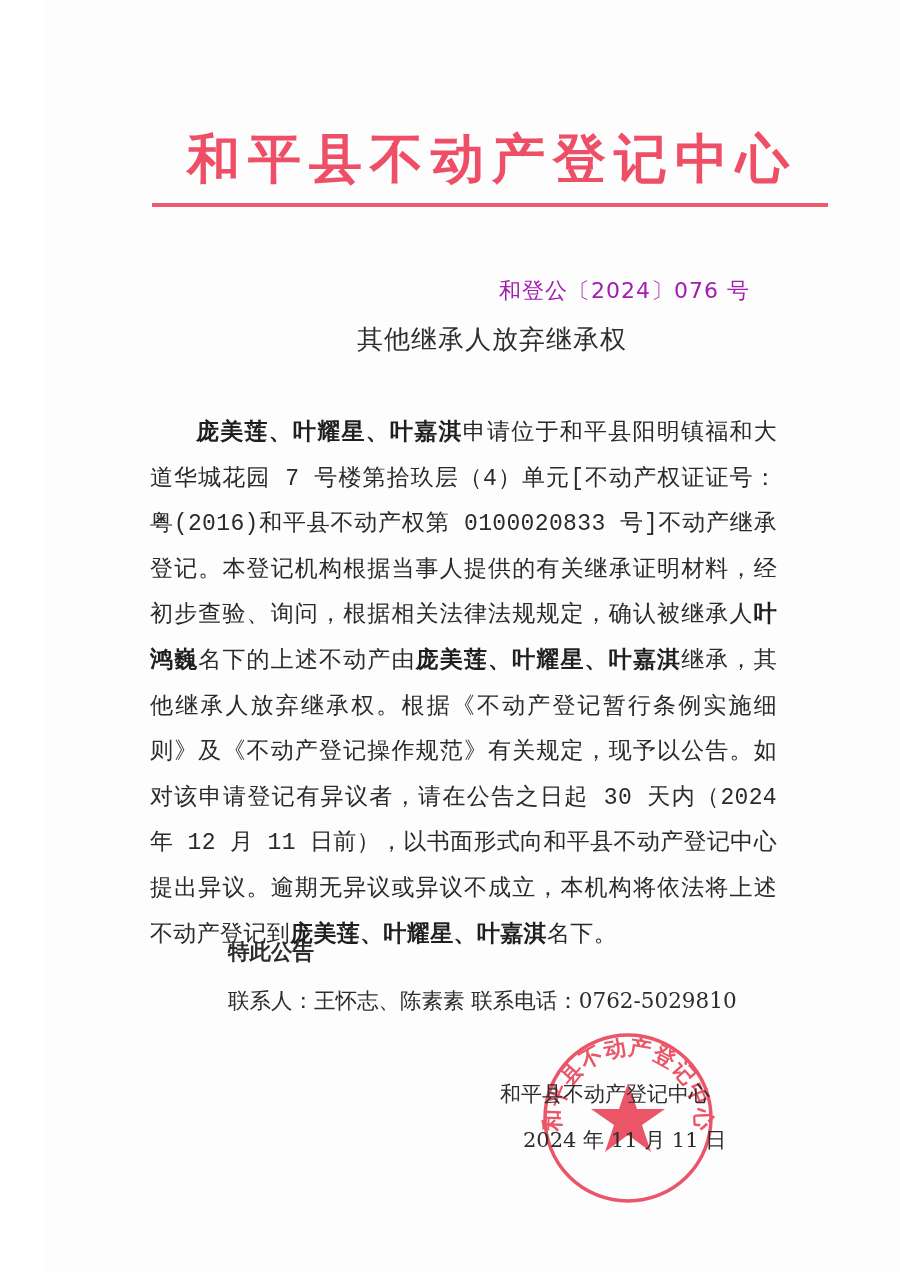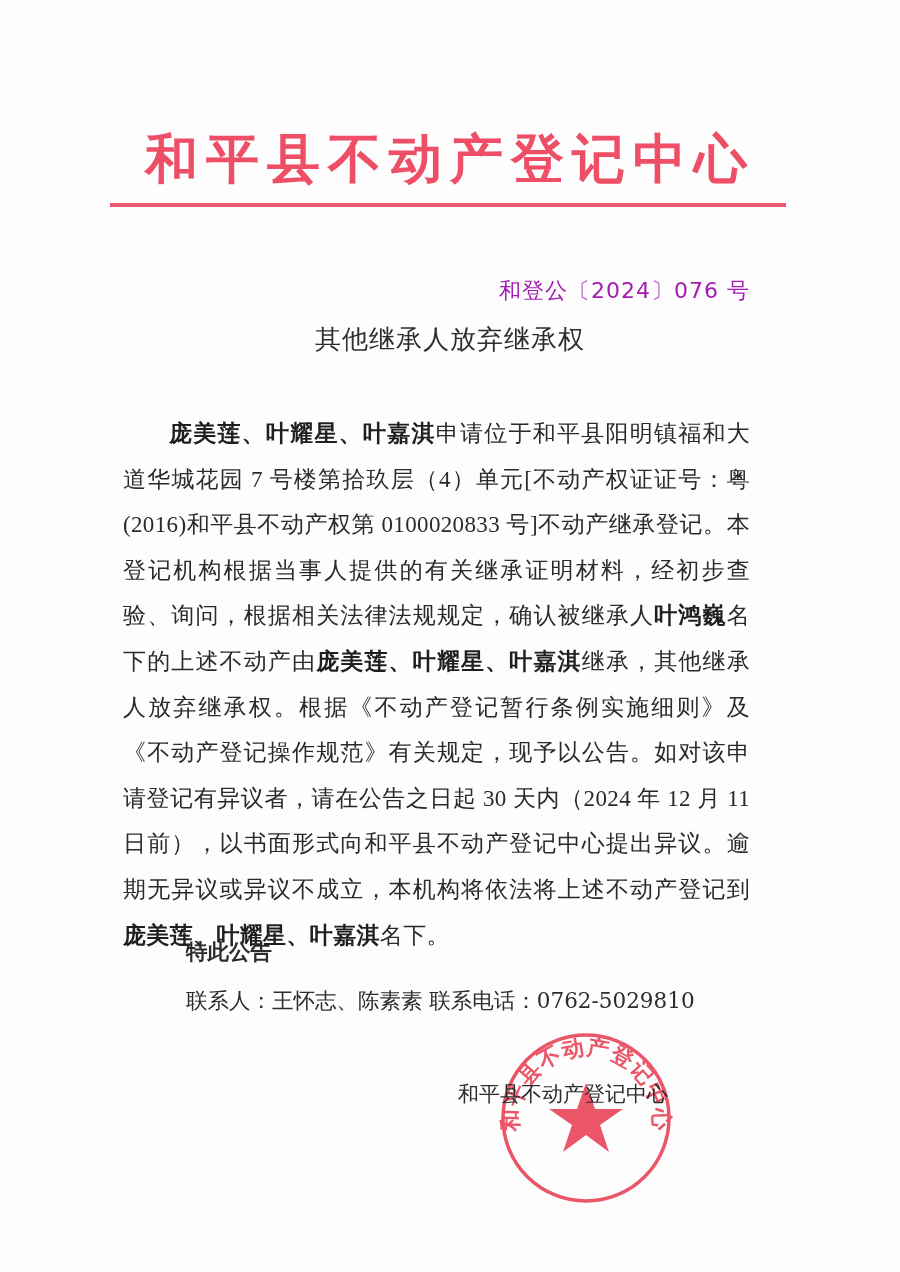--- a/index.html
+++ b/index.html
@@ -1,21 +1,21 @@
 <!DOCTYPE html>
 <html><head>
 <meta charset="utf-8">
 <style>
   html, body { margin: 0; padding: 0; background: #ffffff; }
   body {
     width: 900px; height: 1272px; position: relative; overflow: hidden;
     font-family: "DejaVu Serif", "Liberation Serif", serif;
     color: #2b2b2b;
   }
-  .page { position: absolute; inset: 0; background: #fdfdfd; }
+  .page { position: absolute; inset: 0; background: #fdfdfd; margin-left: 42px; }
   .header-title {
     position: absolute; left: 140px; top: 122px; width: 620px;
     text-align: center;
     font-family: "DejaVu Serif", "Liberation Serif", serif;
     font-weight: bold; font-size: 53px; letter-spacing: 8px;
     color: #ee4f67; line-height: 72px; white-space: nowrap;
   }
   .header-rule {
     position: absolute; left: 110px; top: 203px; width: 676px; height: 4px;
     background: #ef5a6e;
@@ -24,24 +24,24 @@
     position: absolute; right: 150px; top: 276px;
     font-family: "DejaVu Sans", "Liberation Sans", sans-serif;
     font-size: 22px; color: #a21caf; letter-spacing: 1px; white-space: nowrap;
   }
   .doc-title {
     position: absolute; left: 0; width: 900px; top: 322px; text-align: center;
     font-family: "DejaVu Sans", "Liberation Sans", sans-serif;
     font-size: 26px; color: #2d2d2d; letter-spacing: 1px; white-space: nowrap;
   }
   .body-text {
-    position: absolute; left: 123px; top: 411px; width: 627px;
+    position: absolute; left: 108px; top: 411px; width: 627px;
     font-size: 23px; line-height: 45.6px; color: #2a2a2a;
     text-align: justify; text-indent: 46px;
-    font-family: Liberation Serif, serif;
+    font-family: Liberation Mono, monospace;
     letter-spacing: 0.35px;
   }
   .body-text b { font-weight: bold; color: #1f1f1f; }
   .closing {
     position: absolute; left: 186px; font-size: 21.5px; color: #2c2c2c;
     font-family: "DejaVu Serif", "Liberation Serif", serif; white-space: nowrap;
   }
   .signature, .sig-date {
     position: absolute; font-size: 21px; color: #2c2c2c; white-space: nowrap;
     font-family: "DejaVu Serif", "Liberation Serif", serif; z-index: 3;
@@ -72,14 +72,15 @@
       <path id="ringPath" d="M 22 112 A 68 68 0 1 1 152 112"></path>
     </defs>
     <circle cx="87" cy="87" r="83" fill="none" stroke="#e8384f" stroke-width="3.5"></circle>
     <text font-size="22" font-weight="bold" fill="#e8384f" font-family="DejaVu Serif, serif" letter-spacing="1">
       <textPath href="#ringPath" startOffset="50%" text-anchor="middle">和平县不动产登记中心</textPath>
     </text>
     <polygon points="87,52 96,78 124,78 101,94 110,121 87,104 64,121 73,94 50,78 78,78" fill="#e8384f"></polygon>
   </svg>
 
   <div class="signature" style="left:458px; top:1080px;">和平县不动产登记中心</div>
+  <div class="sig-date" style="left:481px; top:1126px;">2024 年 11 月 11 日</div>
 
 </div>
 
 </body></html>

